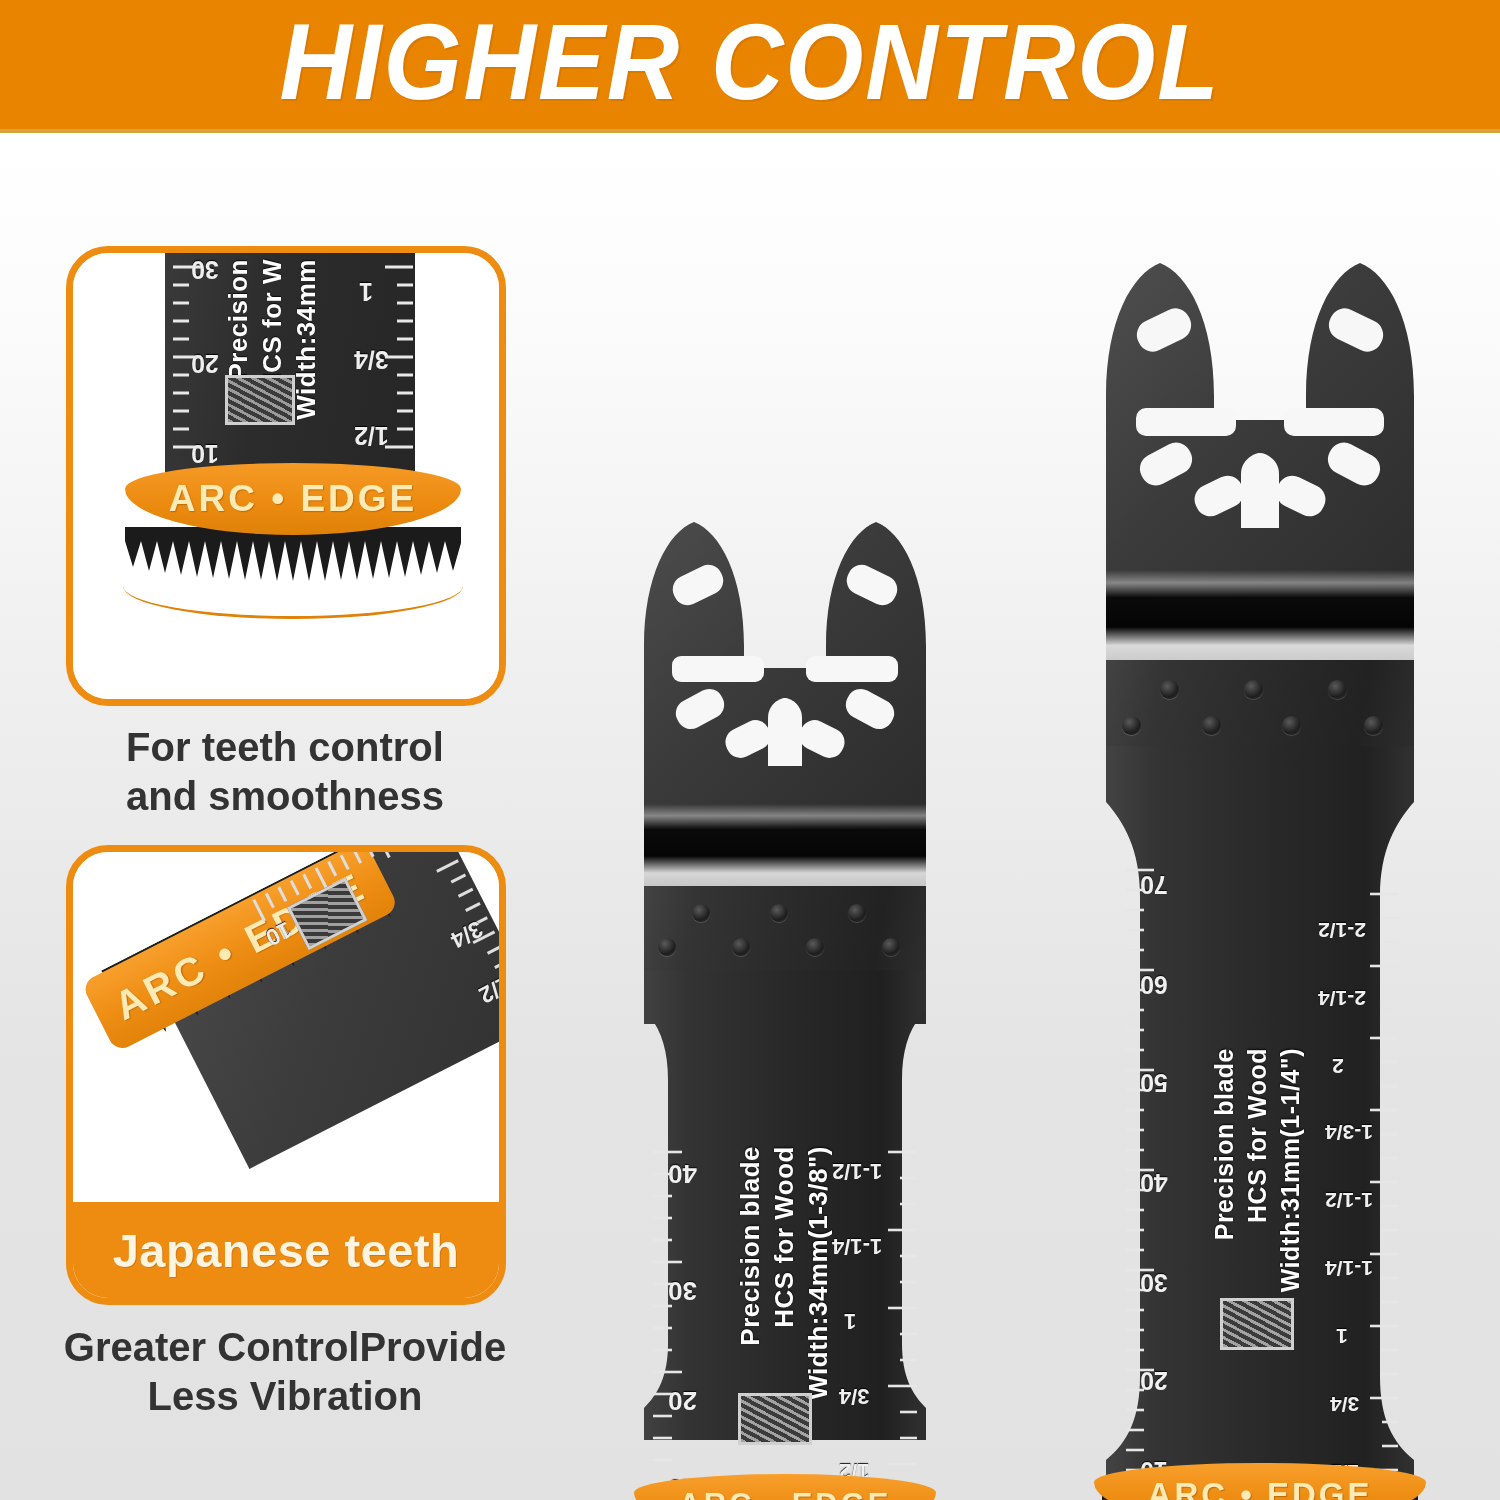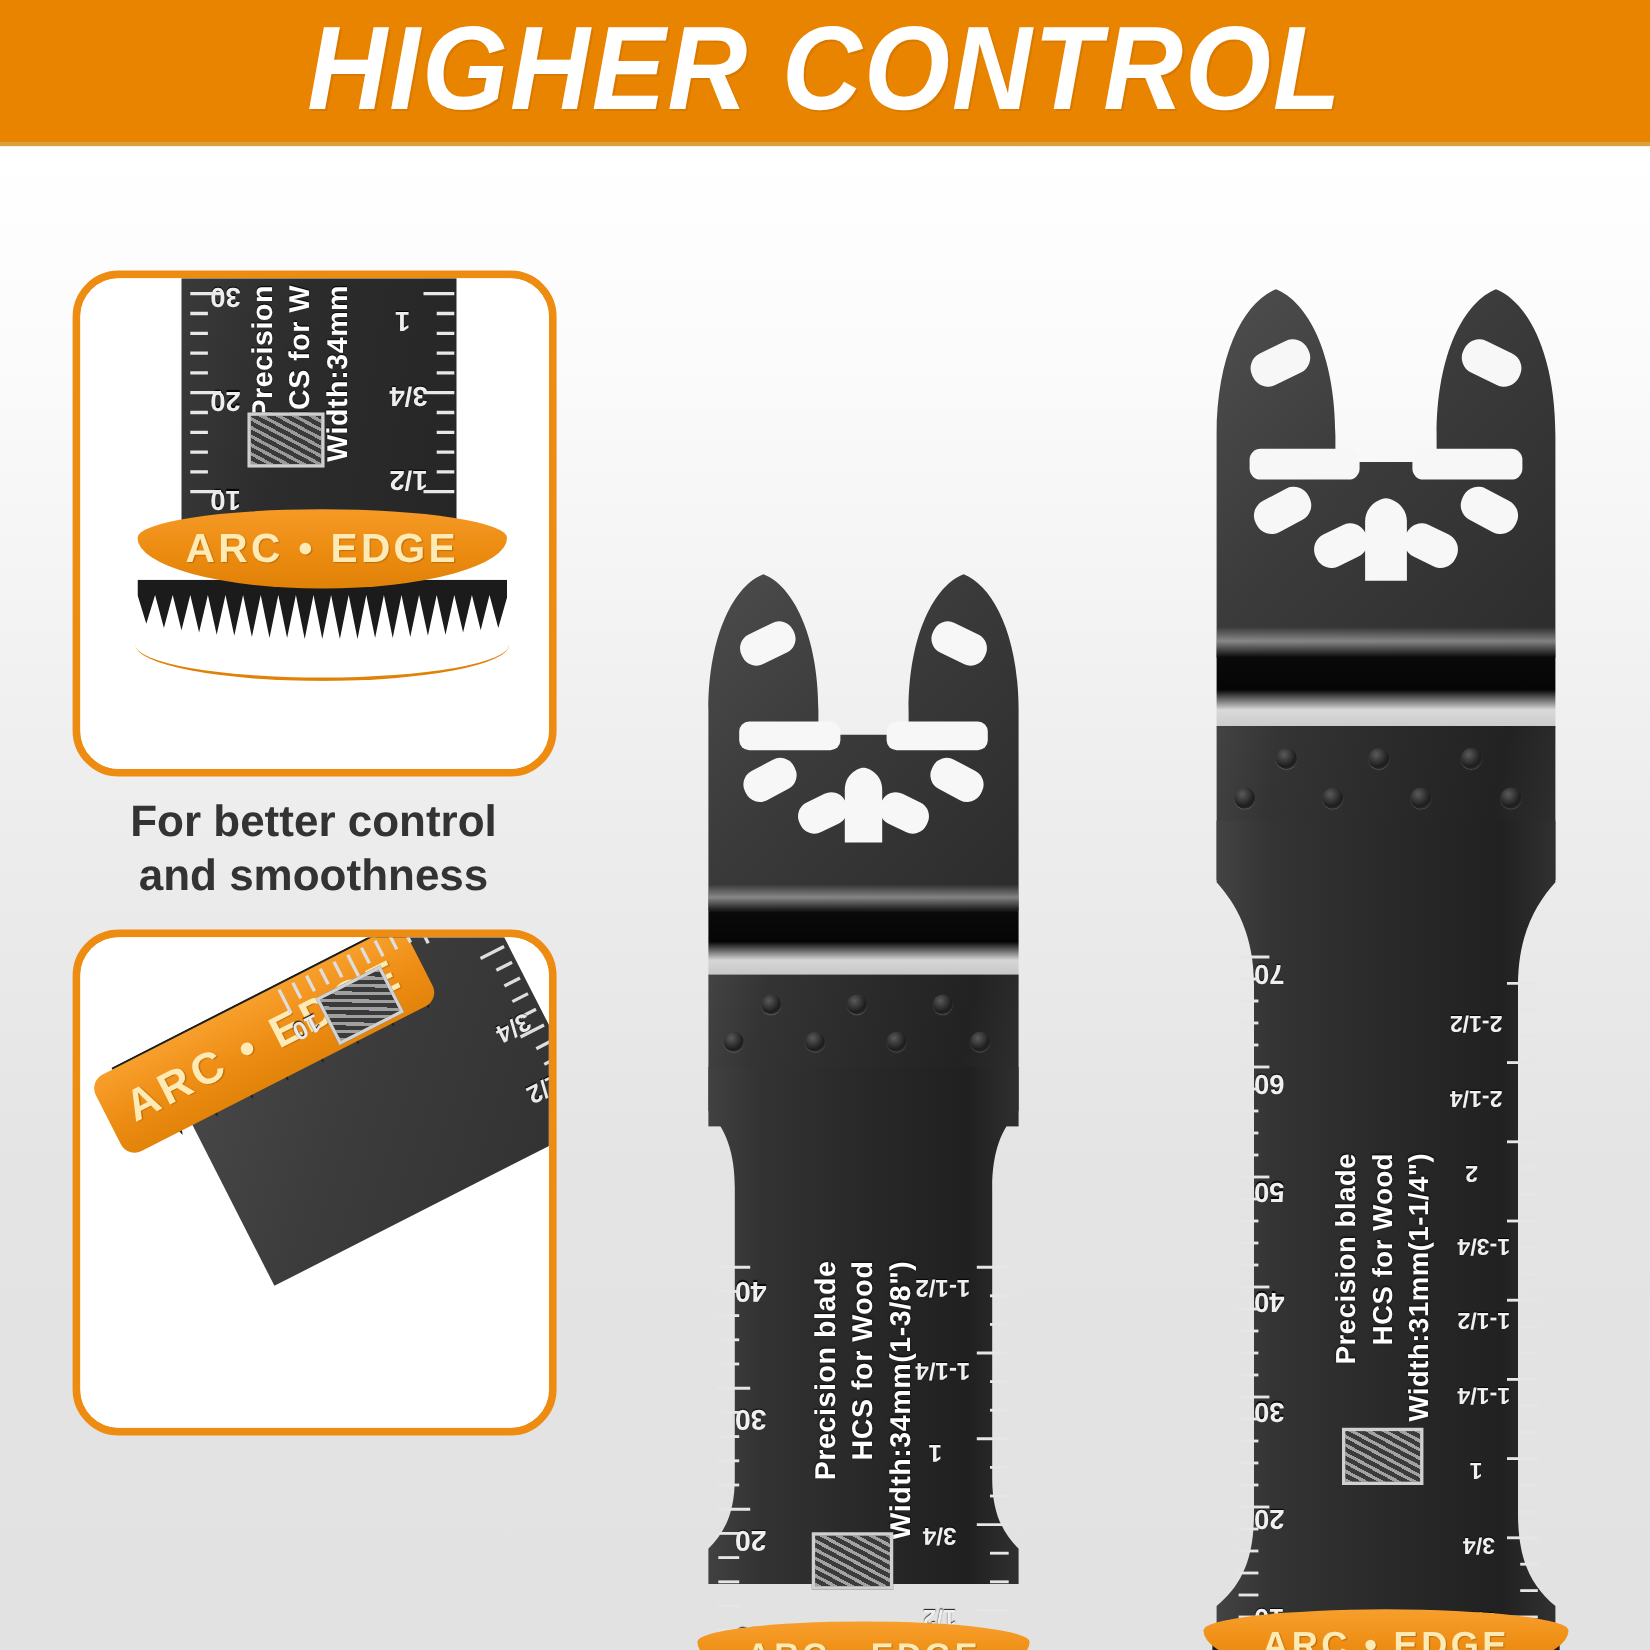--- a/index.html
+++ b/index.html
@@ -308,21 +308,21 @@
                  L72,50 L64,14 L56,48 L48,14 L40,46 L32,14 L24,44 L16,14 L8,40 L0,14 Z" fill="#1b1b1b"></path>
       </svg>
 
       <div class="f1-band">
         <span>ARC • EDGE</span>
       </div>
     </div>
 
   </div>
 
-  <div class="callout-caption" id="caption-arc">For better control
+  <div class="callout-caption" id="caption-arc">For teeth control
 and smoothness</div>
 
   <div class="callout" id="callout-teeth">
     <div class="callout-figure">
       <div class="f2-wrap">
         <div class="f2-rot">
           <div class="f2-body"></div>
           <div class="f2-shoulder"></div>
 
           <svg width="420" height="420" style="position:absolute;left:0;top:0;z-index:5;">
@@ -365,22 +365,27 @@
                      L174,84 L156,26 L138,84 L120,26 L102,84 L84,26 L66,84 L48,26 L36,70 Z" fill="#1f1f1f"></path>
           </svg>
 
           <div class="f2-band">
             <span>ARC • EDGE</span>
           </div>
         </div>
       </div>
     </div>
 
+    <div class="callout-footer">
+      <span>Japanese teeth</span>
+    </div>
   </div>
 
+  <div class="callout-caption" id="caption-teeth">Greater ControlProvide
+Less Vibration</div>
 
   <div class="blade" id="blade-center" style="left:620px; top:385px; width:330px; height:1060px;">
 
     <svg class="blade-head" width="330" height="310" viewBox="0 0 330 310">
       <defs>
         <linearGradient id="mg1" x1="0" y1="0" x2="1" y2="1">
           <stop offset="0%" stop-color="#4c4c4c"></stop>
           <stop offset="45%" stop-color="#3a3a3a"></stop>
           <stop offset="100%" stop-color="#2b2b2b"></stop>
         </linearGradient>

